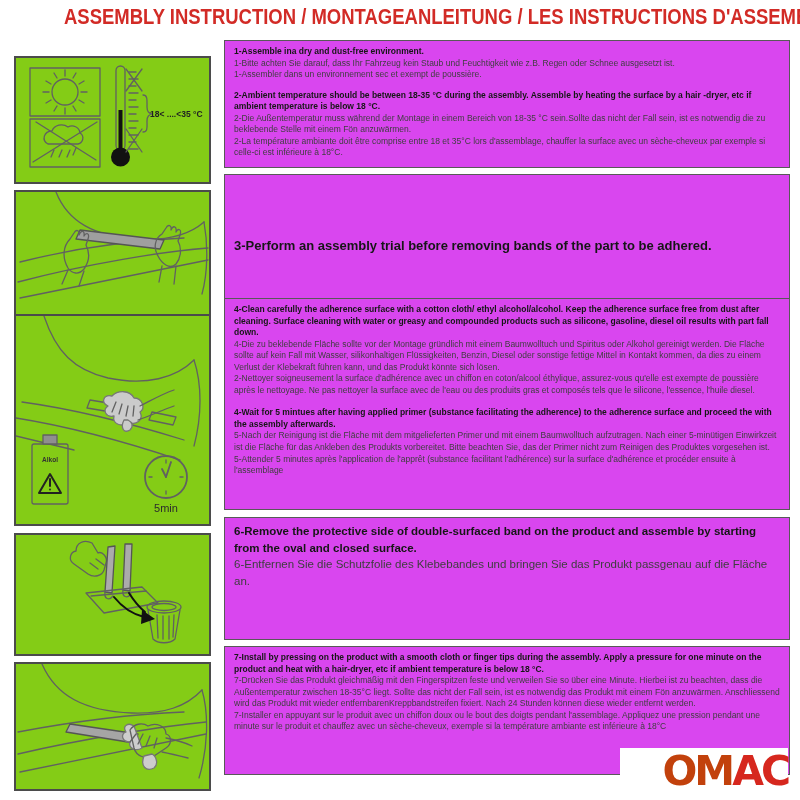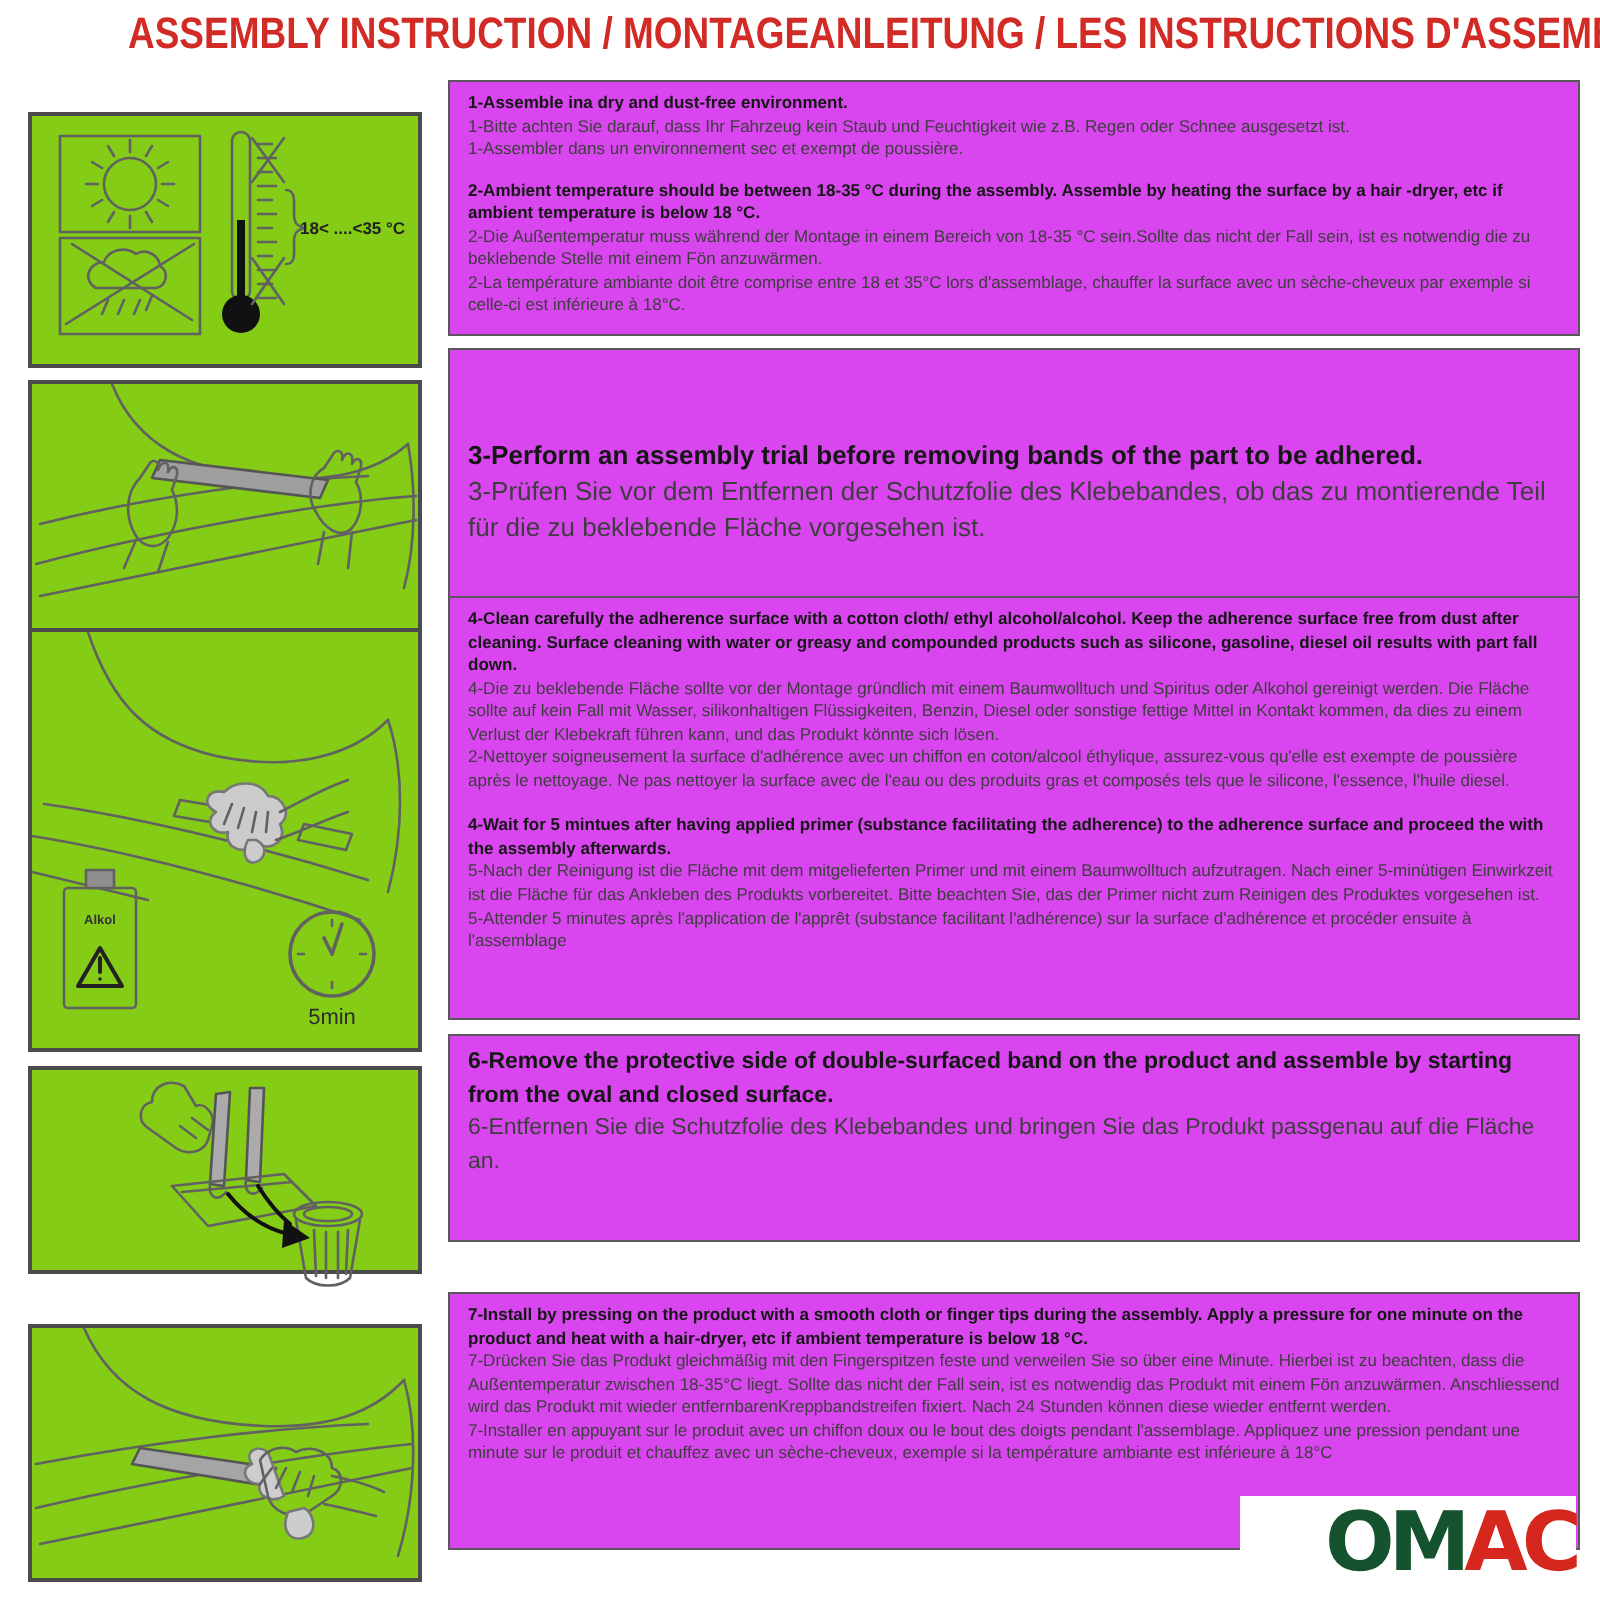--- a/index.html
+++ b/index.html
@@ -9,21 +9,21 @@
   .title {
     position:absolute; top:4px; left:0; width:800px; text-align:center;
     font-size:22px; font-weight:bold; color:#d22b26; white-space:nowrap;
     transform:scaleX(0.84); transform-origin:50% 50%; letter-spacing:0;
   }
 
   .row { position:absolute; left:0; width:800px; }
   .r1 { top:40px;  height:128px; }
   .r2 { top:174px; height:144px; }
   .r3 { top:298px; height:212px; }
-  .r4 { top:517px; height:104px; }
+  .r4 { top:517px; height:123px; }
   .r5 { top:646px; height:129px; }
 
   .imgbox {
     position:absolute; left:14px; top:16px; width:197px; height:100%;
     border:2px solid #4b4b4b; box-sizing:border-box; background:#84cc16;
   }
   .txtbox {
     position:absolute; left:224px; top:0; width:566px; height:100%;
     border:1.5px solid #595959; box-sizing:border-box; background:#d946ef;
     padding:5px 9px; overflow:hidden;
@@ -41,21 +41,21 @@
 
   svg { display:block; }
   .sketch { stroke:#616161; fill:none; stroke-width:1.3; stroke-linecap:round; stroke-linejoin:round; }
 
   .logo {
     position:absolute; top:748px; right:12px; height:46px; background:#fff;
     padding-left:18px; display:flex; align-items:center;
     font-size:41px; font-weight:bold; letter-spacing:-3px; line-height:1;
     font-family:"DejaVu Sans","Liberation Sans",sans-serif;
   }
-  .logo .lg-black { color:#14532d;margin-left:25px; }
+  .logo .lg-black { color:#c2410c;margin-left:25px; }
   .logo .lg-red   { color:#d6271e; }
 </style>
 </head>
 <body>
 
 <div class="page">
 
   <div class="title">ASSEMBLY INSTRUCTION / MONTAGEANLEITUNG / LES INSTRUCTIONS D'ASSEMBLAGE</div>
 
   <div class="row r1">
@@ -143,21 +143,20 @@
           <g>
             <path d="M 142,64 C 137,56 139,46 146,42 L 150,36 C 152,32 156,33 155,38 C 157,33 161,34 160,40 C 162,36 166,37 164,43 L 162,49 C 166,56 165,66 160,72 C 154,78 146,72 142,64 Z"></path>
             <line x1="146" y1="74" x2="143" y2="90"></line>
               <line x1="160" y1="74" x2="158" y2="92"></line>
           </g>
         </g>
       </svg>
     </div>
     <div class="txtbox big-text center">
       <p class="en">3-Perform an assembly trial before removing bands of the part to be adhered.</p>
-      <p class="de">3-Prüfen Sie vor dem Entfernen der Schutzfolie des Klebebandes, ob das zu montierende Teil für die zu beklebende Fläche vorgesehen ist.</p>
     </div>
   </div>
 
   <div class="row r3">
     <div class="imgbox">
       <svg width="193" height="208" viewBox="0 0 193 208">
         <g class="sketch">
           <path d="M 28,0 C 40,36 58,54 92,62 C 130,70 160,62 178,44"></path>
           <path d="M 178,44 C 186,68 186,100 178,130"></path>
           <path d="M 6,86 C 50,92 110,106 168,124"></path>

